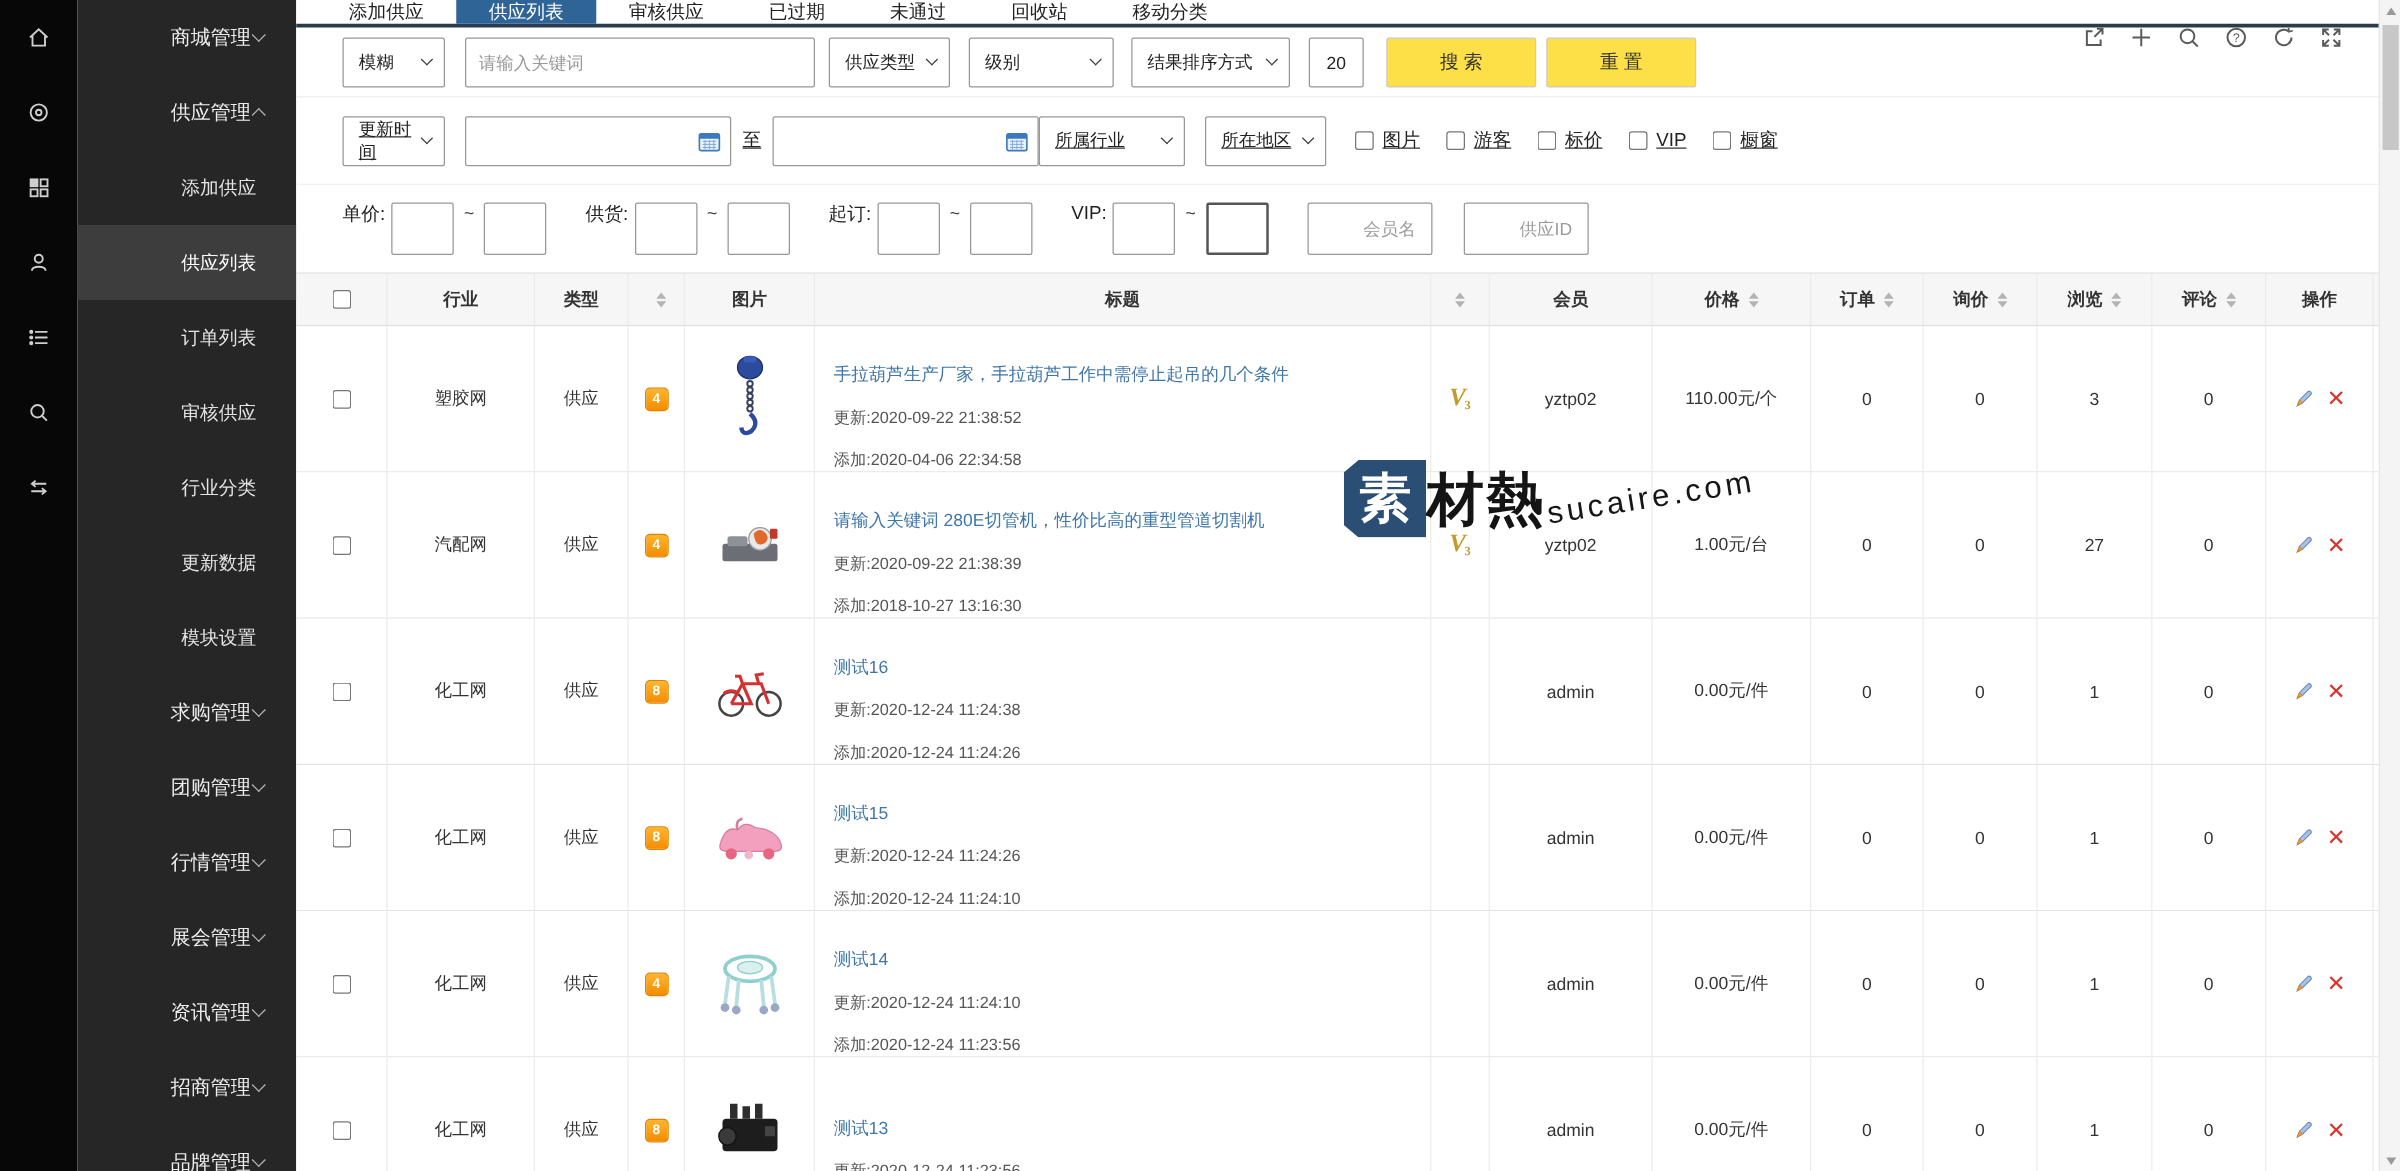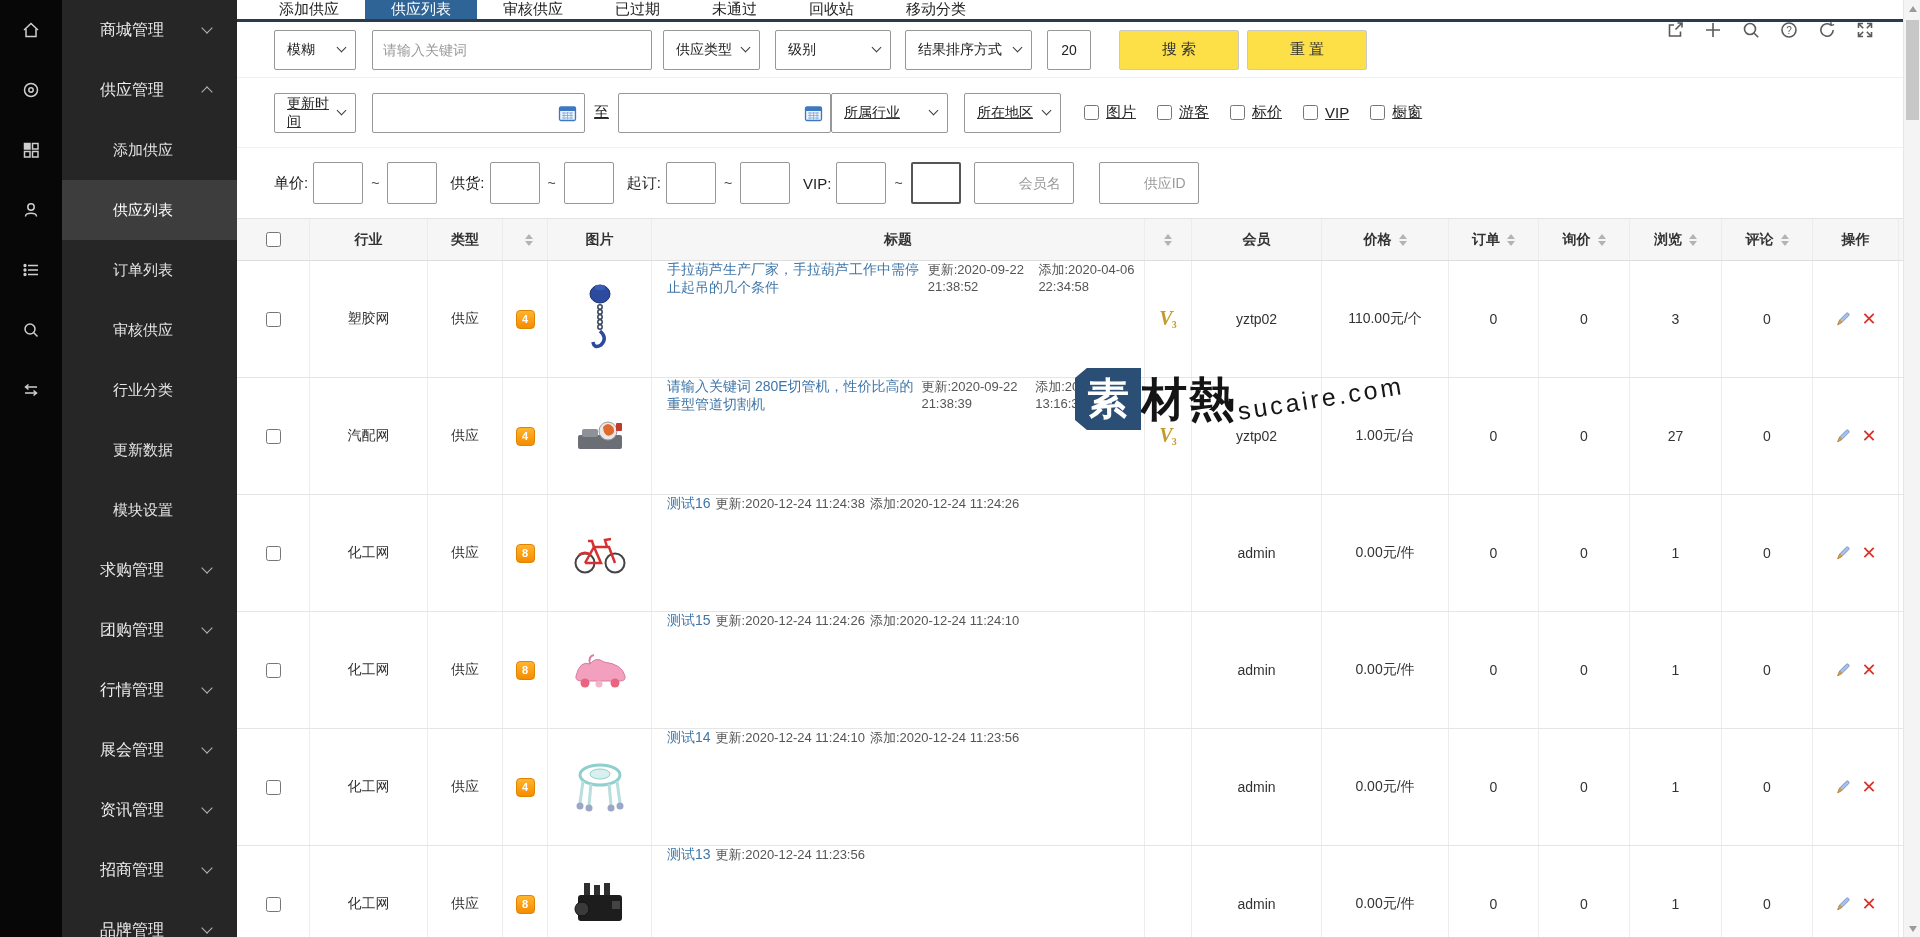--- a/index.html
+++ b/index.html
@@ -6,21 +6,21 @@
   html,body { width:1920px; height:937px; overflow:hidden; }
   body { font-family:"Liberation Sans","DejaVu Sans",sans-serif; background:#fff; color:#333; position:relative; }
   .app { display:flex; width:1920px; height:937px; }
 
   
   .sidebar { width:237px; flex-shrink:0; display:flex; }
   .rail { width:62px; background:#070707; }
   .rail .icon-cell { height:60px; display:flex; align-items:center; justify-content:center; cursor:pointer; }
   .rail svg { stroke:#cfcfcf; fill:none; stroke-width:1.5; }
   .menu { flex:1; background:#262626; }
-  .menu-item { height:60px; display:flex; align-items:center; position:relative; color:#ededed; cursor:pointer; }
+  .menu-item { height:60px; display:flex; align-items:center; position:relative; color:#ededed; cursor:pointer;justify-content:center; }
   .menu-item.lv1 { padding-left:38px; font-size:16px; }
   .menu-item.lv2 { padding-left:51px; font-size:15px; color:#e3e3e3; }
   .menu-item.active { background:#3d3d3d; color:#fff; }
   .chev { position:absolute; right:26px; width:8px; height:8px; border-right:1.5px solid #b5b5b5; border-bottom:1.5px solid #b5b5b5; }
   .chev.down { transform:rotate(45deg); top:24px; }
   .chev.up { transform:rotate(225deg); top:28px; }
 
   
   .main { flex:1; display:flex; flex-direction:column; position:relative; }
 
@@ -40,34 +40,34 @@
   .sel { height:40px; border:1px solid #979797; background:#fff; display:flex; align-items:center; justify-content:space-between; padding:0 10px 0 12px; font-size:14px; color:#222; cursor:pointer; border-radius:2px; }
   .caret { width:7px; height:7px; border-right:1.7px solid #3c3c3c; border-bottom:1.7px solid #3c3c3c; transform:rotate(45deg); margin-top:-4px; flex-shrink:0; margin-left:8px; }
   .inp { height:40px; border:1px solid #979797; border-radius:2px; font-size:14px; padding:0 10px; color:#222; font-family:inherit; }
   .inp::placeholder { color:#9a9a9a; }
   .btn { height:40px; background:#fde047; border:1px solid #c9c9c9; font-size:15px; color:#333; cursor:pointer; border-radius:2px; font-family:inherit; }
   .datebox { width:213px; height:40px; border:1px solid #979797; border-radius:2px; position:relative; background:#fff; cursor:text; }
   .datebox svg { position:absolute; right:7px; top:10px; }
   .flabel { font-size:15px; color:#222; }
   .ckitem { display:flex; align-items:center; gap:7px; margin-right:21px; font-size:15px; color:#222; }
   .ckitem input { width:15px; height:15px; cursor:pointer; }
-  .rgroup { display:flex; align-items:center; margin-right:13px; }
+  .rgroup { display:flex; align-items:flex-start; margin-right:31px; }
   .rgroup .flabel { margin-right:5px; }
   .tilde { margin:0 8px; color:#444; font-size:14px; }
   .mini { width:50px; height:42px; }
   .mini.focused { border:2px solid #555; }
   .wide100 { width:100px; height:42px;padding-left:44px; }
 
   
   .grid { display:grid; grid-template-columns:73px 118px 75px 45px 104px 493px 47px 130px 127px 90px 91px 92px 91px 86px; }
   .thead { height:43px; background:#f6f6f6; border-top:1px solid #e3e3e3; border-bottom:1px solid #dedede; }
   .th, .td { display:flex; align-items:center; justify-content:center; border-right:1px solid #ececec; font-size:14px; }
   .th { font-weight:bold; color:#333; }
   .trow { height:117px; border-bottom:1px solid #e5e5e5; background:#fff; }
-  .td.title-cell { flex-direction:row; align-items:flex-start; justify-content:flex-start; padding-left:15px; gap:5px; }
+  .td.title-cell { flex-direction:column; align-items:flex-start; justify-content:flex-end; padding-left:15px; gap:16px; }
   .ptitle { color:#3f76a8; font-size:14px; text-decoration:none; cursor:pointer; }
   .meta { color:#555; font-size:13px; }
   .sort { display:inline-flex; flex-direction:column; gap:2px; margin-left:7px; cursor:pointer; }
   .sort .tri-up { width:0; height:0; border-left:4px solid transparent; border-right:4px solid transparent; border-bottom:5px solid #b3b3b3; }
   .sort .tri-dn { width:0; height:0; border-left:4px solid transparent; border-right:4px solid transparent; border-top:5px solid #b3b3b3; }
   .typebadge { width:19px; height:19px; border-radius:4px; background:linear-gradient(#ffb52e,#f58c00); border:1px solid #e08400; color:#fff; font-size:11px; font-weight:bold; display:flex; align-items:center; justify-content:center; }
   .vbadge { color:#c49b2a; font-weight:bold; font-size:20px; font-family:"Liberation Serif","DejaVu Serif",serif; font-style:italic; line-height:1; }
   .vbadge .lvl { font-size:10px; font-style:normal; vertical-align:-3px; margin-left:-1px; }
   .ops { gap:10px; }
   .del { color:#d9332b; font-size:18px; font-weight:bold; cursor:pointer; line-height:1; }
@@ -267,21 +267,21 @@
             <span class="caret"></span>
           </div>
         <div class="sel" style="width:116px;margin-right:14px">
             <span>级别</span>
             <span class="caret"></span>
           </div>
         <div class="sel" style="width:127px;margin-right:15px">
             <span>结果排序方式</span>
             <span class="caret"></span>
           </div>
-        <input class="inp" style="width: 44px; margin-right: 28px; text-align: center; padding: 0px;" value="20">
+        <input class="inp" style="width: 44px; margin-right: 18px; text-align: center; padding: 0px;" value="20">
         <button class="btn" style="width:120px;margin-right:8px">搜 索</button>
         <button class="btn" style="width:120px">重 置</button>
       </div>
 
       <div class="frow frow2">
         <div class="sel" style="width:82px;margin-right:16px">
             <span>更新时间</span>
             <span class="caret"></span>
           </div>
         <div class="datebox">

